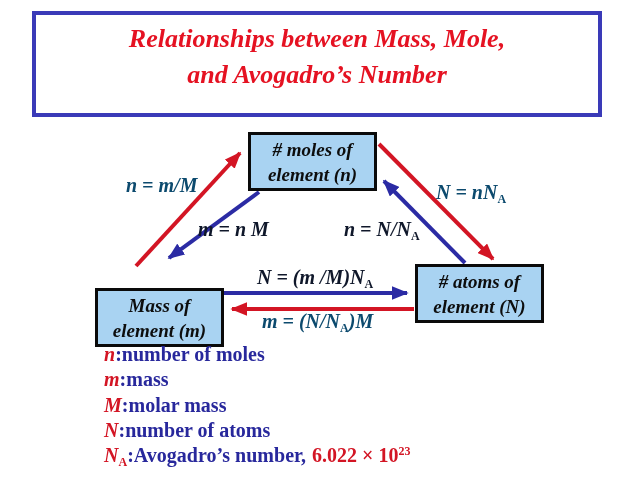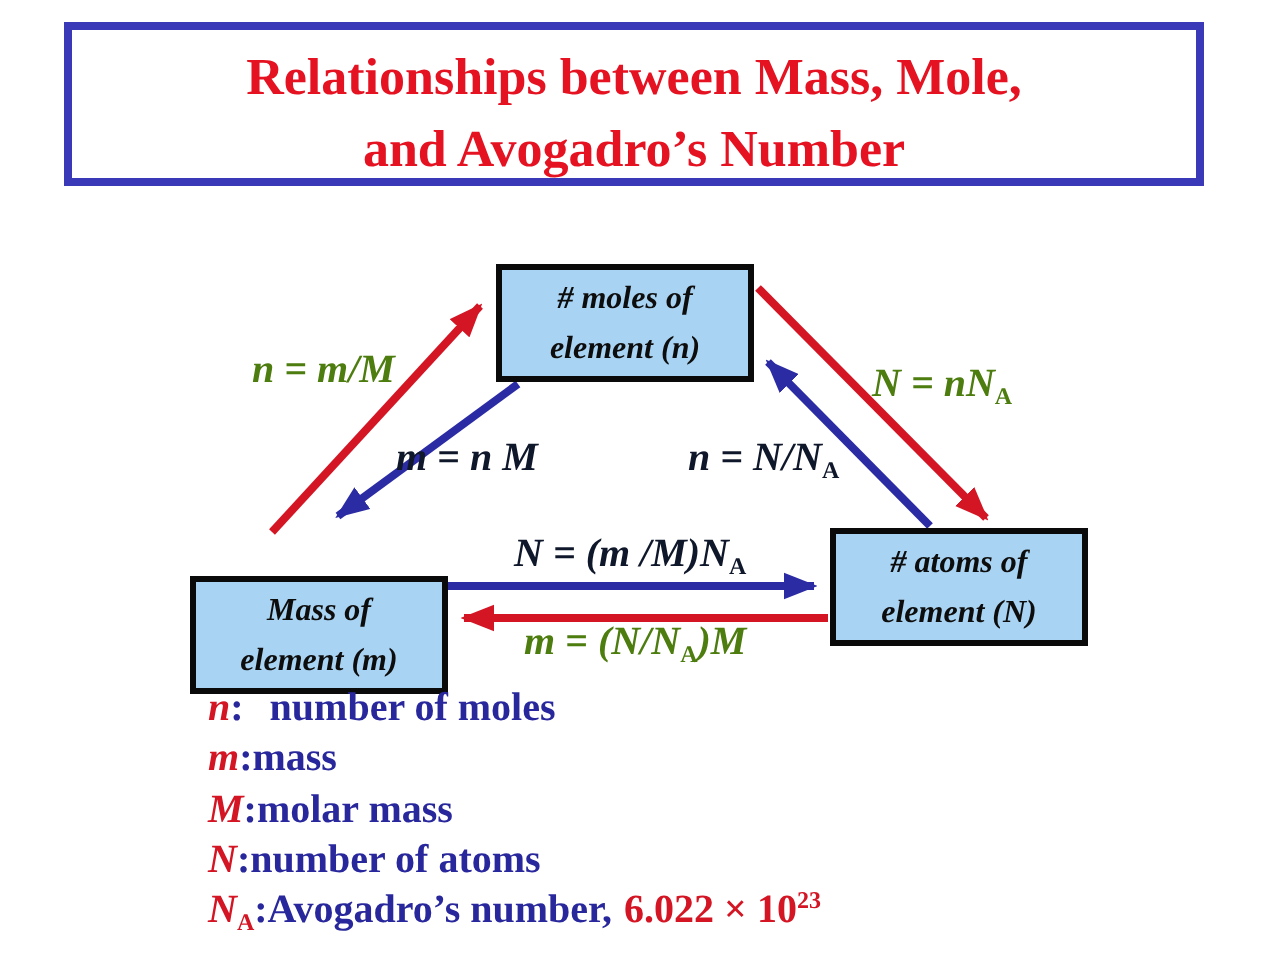--- a/index.html
+++ b/index.html
@@ -9,24 +9,25 @@
     height: 479px;
     background: #ffffff;
     overflow: hidden;
     font-family: "Liberation Serif", "DejaVu Serif", serif;
   }
 
   
   .title-box {
     position: absolute;
     left: 32px; top: 11px;
-    width: 570px; height: 82px;
+    width: 570px; height: 106px;
     border: 4px solid #3A3AB8;
     box-sizing: border-box;
     text-align: center;
+    font-style: italic;
   }
   .title-text {
     padding-top: 6px;
     font-weight: bold;
     font-size: 26px;
     line-height: 36px;
     color: #E51222;
   }
   .title-text span { display: block; }
 
@@ -36,21 +37,21 @@
   
   .node-box {
     position: absolute;
     width: 129px; height: 59px;
     background: #A9D3F2;
     border: 3px solid #0A0A0A;
     box-sizing: border-box;
     text-align: center;
     font-weight: bold;
     font-style: italic;
-    font-size: 16px;
+    font-size: 19px;
     line-height: 25px;
     color: #0d0d0d;
     padding-top: 2px;
   }
   .node-box span { display: block; }
   #box-moles { left: 248px; top: 132px; }
   #box-mass  { left: 95px;  top: 264px; margin-top: 24px; }
   #box-atoms { left: 415px; top: 264px; }
 
   
@@ -62,21 +63,21 @@
     white-space: nowrap;
   }
   .formula sub {
     font-style: normal;
     font-size: 12px;
     line-height: 0;
     position: relative;
     top: 4px;
     vertical-align: baseline;
   }
-  .red  { color: #4d7c0f; }
+  .red  { color: #0c4a6e; }
   .blue { color: #0f172a; }
   #f-n-from-m { left: 126px; top: 174px; }
   #f-m-from-n { left: 198px; top: 218px; }
   #f-n-from-N { left: 344px; top: 218px; }
   #f-N-from-n { left: 436px; top: 181px; }
   #f-N-from-m { left: 257px; top: 266px; }
   #f-m-from-N { left: 262px; top: 310px; }
 
   
   .legend {
@@ -90,21 +91,21 @@
   .legend .sym { color: #D31524; font-style: italic; }
   .legend .sym-sub {
     color: #D31524;
     font-size: 12px;
     line-height: 0;
     position: relative; top: 4px;
     vertical-align: baseline;
   }
   .legend .colon { color: #28289C; }
   .legend .desc { margin-left: 0; }
-  .legend-row:first-child .desc { margin-left: 13px; }
+  .legend-row:first-child .desc { }
   .legend .val { color: #D31524; margin-left: 6px; }
   .legend .val-sup {
     color: #D31524;
     font-size: 12px;
     line-height: 0;
     position: relative; top: -7px;
     vertical-align: baseline;
     margin-top: 44px;
   }
 </style>

